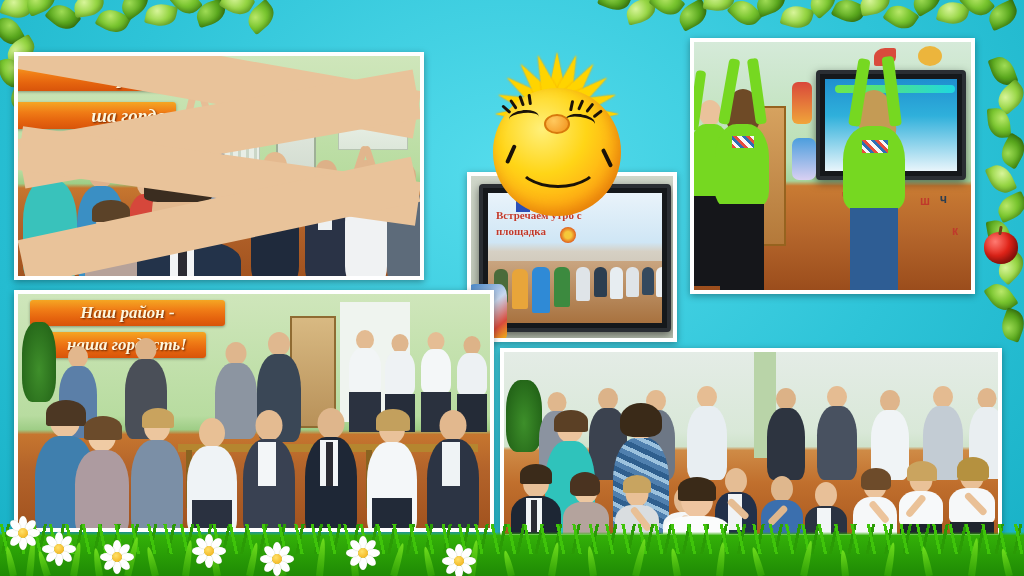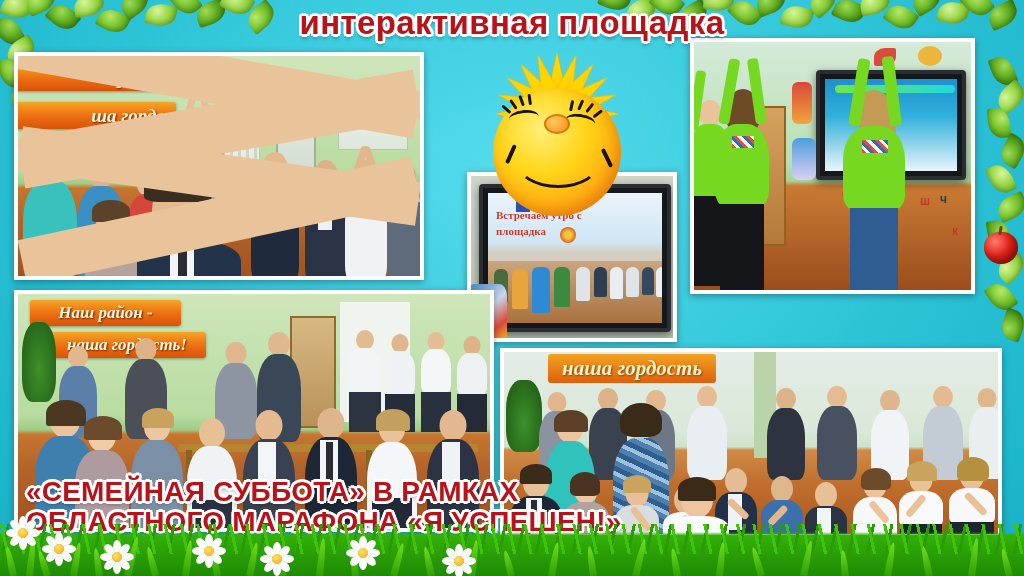--- a/index.html
+++ b/index.html
@@ -449,21 +449,21 @@
       <div class="wallart" style="left:-4px;top:108px;width:40px;height:58px;
                   background:linear-gradient(140deg,#3d7fc4,#c9d8ef 45%,#d94b3c 75%,#f1c40f);
                   border-radius:8px 20% 8px 20%;"></div>
     </div>
   </div>
 
   <div class="photo" style="left:14px;top:290px;width:480px;height:242px;">
     <div class="inner">
       <div class="room-green"></div>
 
-      <div class="banner" style="left:12px;top:6px;width:151px;height:26px;font-size:17px;">
+      <div class="banner" style="left:12px;top:6px;width:195px;height:26px;font-size:17px;">
         <span>Наш  район -</span>
       </div>
       <div class="banner" style="left:30px;top:38px;width:158px;height:26px;font-size:17px;">
         <span>наша гордость!</span>
       </div>
 
       <div style="position:absolute;left:4px;top:28px;width:34px;height:80px;
                   background:radial-gradient(ellipse at 50% 60%,#3f8f2b,#1e5c14);
                   border-radius:40% 40% 30% 30%;"></div>
 
@@ -558,23 +558,20 @@
         <div class="body" style="top:29px;width:52px;height:98px;background:#2c3444;"></div>
         <div style="position:absolute;left:16px;top:32px;width:18px;height:44px;background:#eff3f5;"></div>
       </div>
     </div>
   </div>
 
   <div class="photo" style="left:500px;top:348px;width:502px;height:190px;">
     <div class="inner">
       <div class="room-hall"></div>
 
-      <div style="position:absolute;left:44px;top:2px;font-family:'Liberation Serif',serif;font-style:italic;
-                  font-weight:bold;font-size:21px;color:#f7f0c8;text-shadow:1px 1px 2px rgba(120,70,0,.9);
-                  background:linear-gradient(to bottom,#f2a322,#de5f0c);padding:2px 14px;border-radius:3px;">наша гордость</div>
 
       <div style="position:absolute;left:2px;top:28px;width:36px;height:72px;
                   background:radial-gradient(ellipse at 50% 60%,#3d8f2a,#1b5712);border-radius:40% 40% 30% 30%;"></div>
 
       <div style="position:absolute;left:250px;top:0;width:22px;height:106px;background:#b9d4a8;"></div>
 
       <div class="fig" style="left:34px;top:40px;width:38px;height:86px;">
         <div class="head" style="top:0;width:19px;height:21px;background:#e0b78d;"></div>
         <div class="body" style="top:19px;width:36px;height:68px;background:#8b93a0;"></div>
       </div>
@@ -729,25 +726,22 @@
     <div class="lash" style="left:120px;top:47px;transform:rotate(24deg);"></div>
     <div class="lash" style="left:128px;top:49px;transform:rotate(38deg);"></div>
     <div class="lash" style="left:135px;top:54px;transform:rotate(52deg);"></div>
 
     <div class="nose" style="left:87px;top:62px;"></div>
     <div class="mouth" style="left:58px;top:82px;"></div>
     <div class="cheek" style="left:52px;top:92px;transform:rotate(24deg);"></div>
     <div class="cheek" style="left:148px;top:96px;transform:rotate(-26deg);"></div>
   </div>
 
-  <div class="headline" id="title-line1">интерактивная площадка</div>
 
   <div id="caption-band">
-    <div class="caption-line" id="cap-line1">«СЕМЕЙНАЯ СУББОТА» В РАМКАХ</div>
-    <div class="caption-line" id="cap-line2">ОБЛАСТНОГО МАРАФОНА «Я УСПЕШЕН!»</div>
   </div>
 
   <div class="grassband">
     <div class="blade" style="left:10px;height:30px;transform:rotate(-12deg);"></div>
     <div class="blade" style="left:26px;height:38px;transform:rotate(6deg);"></div>
     <div class="blade" style="left:44px;height:26px;transform:rotate(-18deg);"></div>
     <div class="blade" style="left:70px;height:34px;transform:rotate(10deg);"></div>
     <div class="blade" style="left:96px;height:28px;transform:rotate(-8deg);"></div>
     <div class="blade" style="left:124px;height:40px;transform:rotate(14deg);"></div>
     <div class="blade" style="left:152px;height:30px;transform:rotate(-14deg);"></div>

